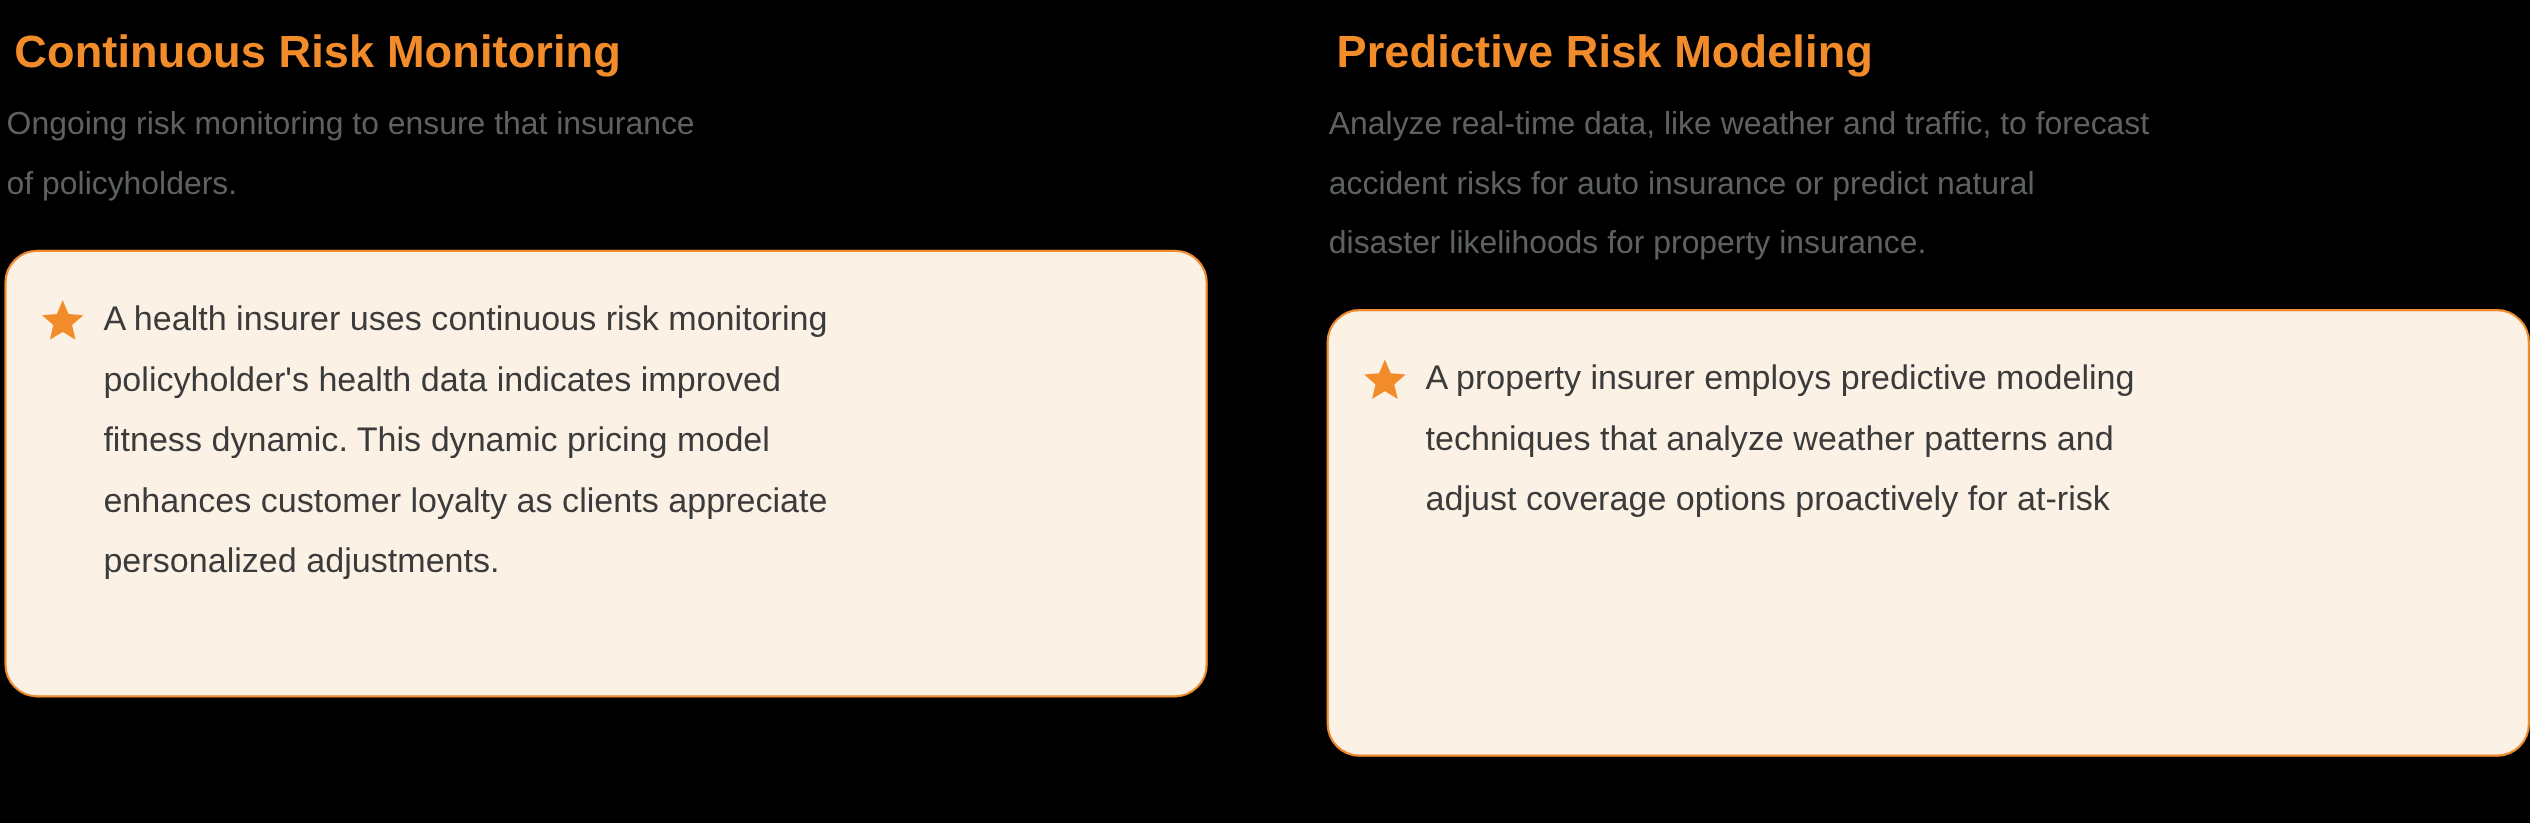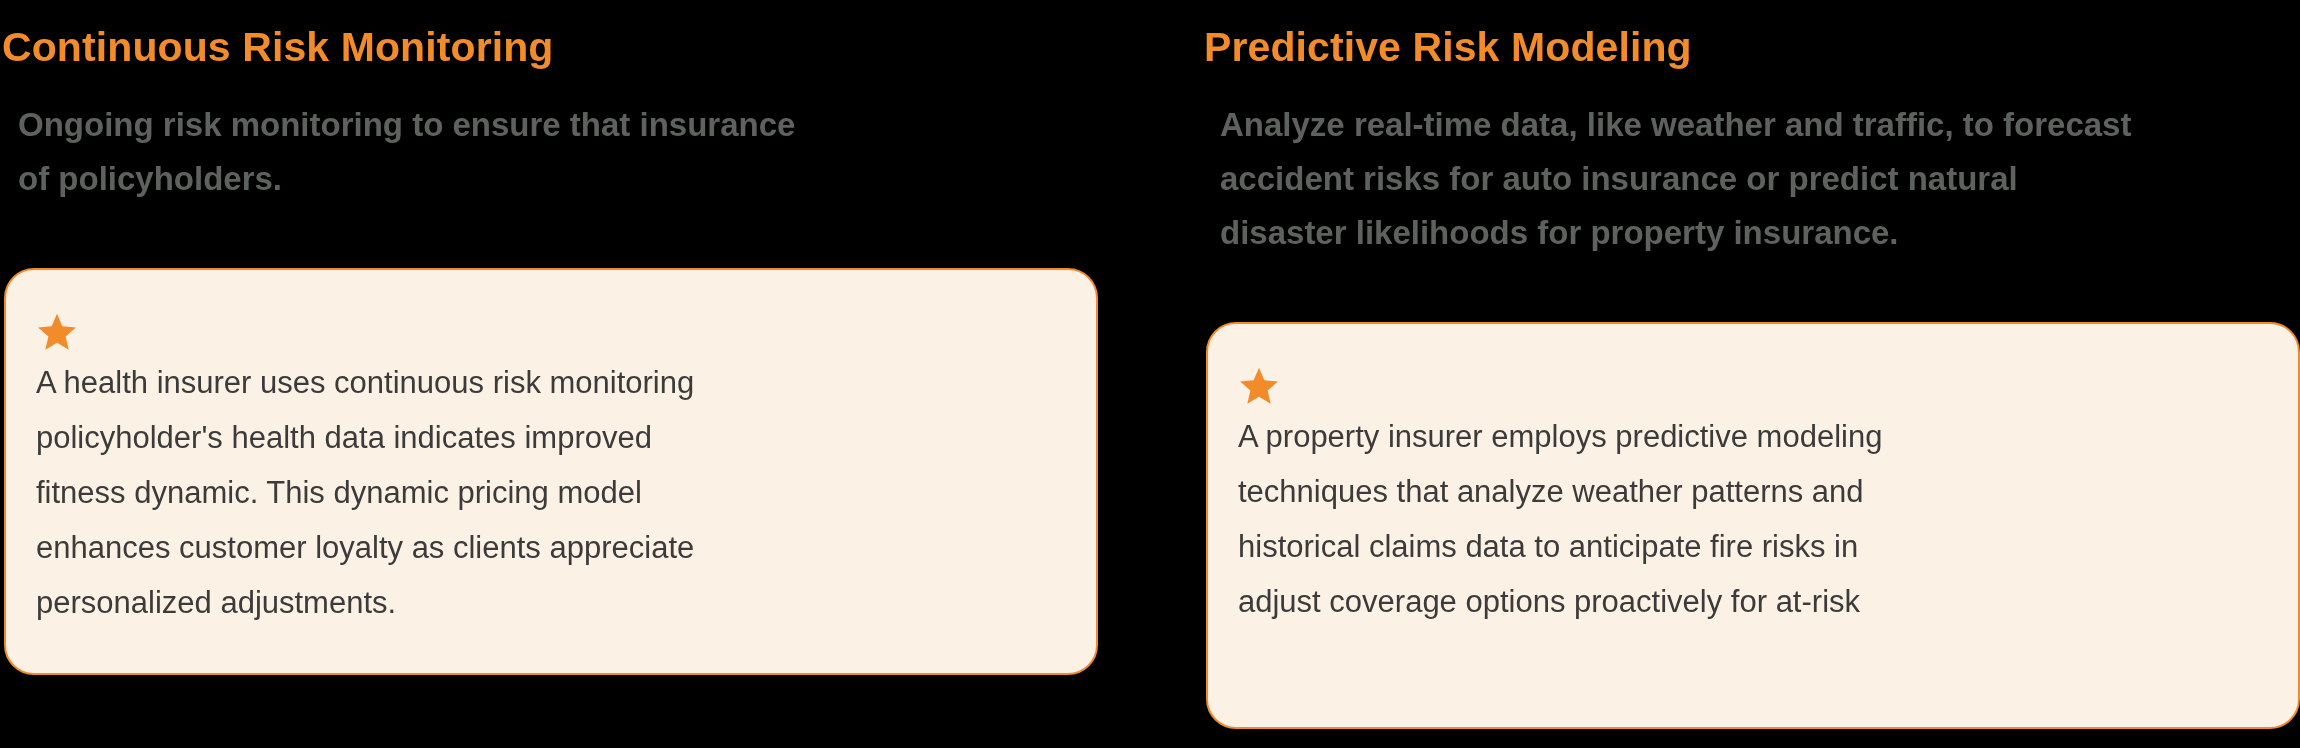--- a/index.html
+++ b/index.html
@@ -44,50 +44,50 @@
     box-sizing: border-box;
   }
 
   .col-heading {
     font-size: 41px;
     font-weight: bold;
     color: #F28B29;
     letter-spacing: 0.1px;
     line-height: 1.05;
     margin: 0;
-    padding: 26px 0 0 2px;
+    padding: 26px 0 0 13px;
     white-space: nowrap;
   }
 
   .col-desc {
-    font-size: 33px;
-    font-weight: 700;
+    font-size: 29px;
+    font-weight: 400;
     color: #5D625F;
     line-height: 54px;
-    margin: 16px;
+    margin: 4px;
     padding: 13px 0 0 2px;
     max-width: 1040px;
   }
 
   .col-desc .line {
     display: block;
     white-space: nowrap;
   }
 
   .card {
-    margin-top: 46px;
+    margin-top: 29px;
     margin-left: 4px;
     width: 1094px;
     height: 407px;
     box-sizing: border-box;
     background: #FCF1E5;
     border: 2px solid #F08A2E;
     border-radius: 30px;
     display: flex;
-    flex-direction: column;
+    flex-direction: row;
     align-items: flex-start;
     padding: 33px 30px 20px 30px;
   }
 
   .card-star {
     flex: 0 0 auto;
     width: 42px;
     height: 44px;
     margin-top: 8px;
     margin-right: 16px;
@@ -154,20 +154,19 @@
 
       <div class="card">
         <span class="card-star">
           <svg viewBox="0 0 24 24" aria-hidden="true">
             <polygon points="12,1.6 15.05,8.78 22.8,9.45 16.92,14.56 18.68,22.15 12,18.12 5.32,22.15 7.08,14.56 1.2,9.45 8.95,8.78" fill="#F28B29"></polygon>
           </svg>
         </span>
         <div class="card-text">
           <span class="line">A property insurer employs predictive modeling</span>
           <span class="line">techniques that analyze weather patterns and</span>
-          <span class="line">historical claims data to anticipate fire risks in</span>
           <span class="line">adjust coverage options proactively for at-risk</span>
         </div>
       </div>
     </div>
 
   </div>
 </div>
 
 </body></html>

